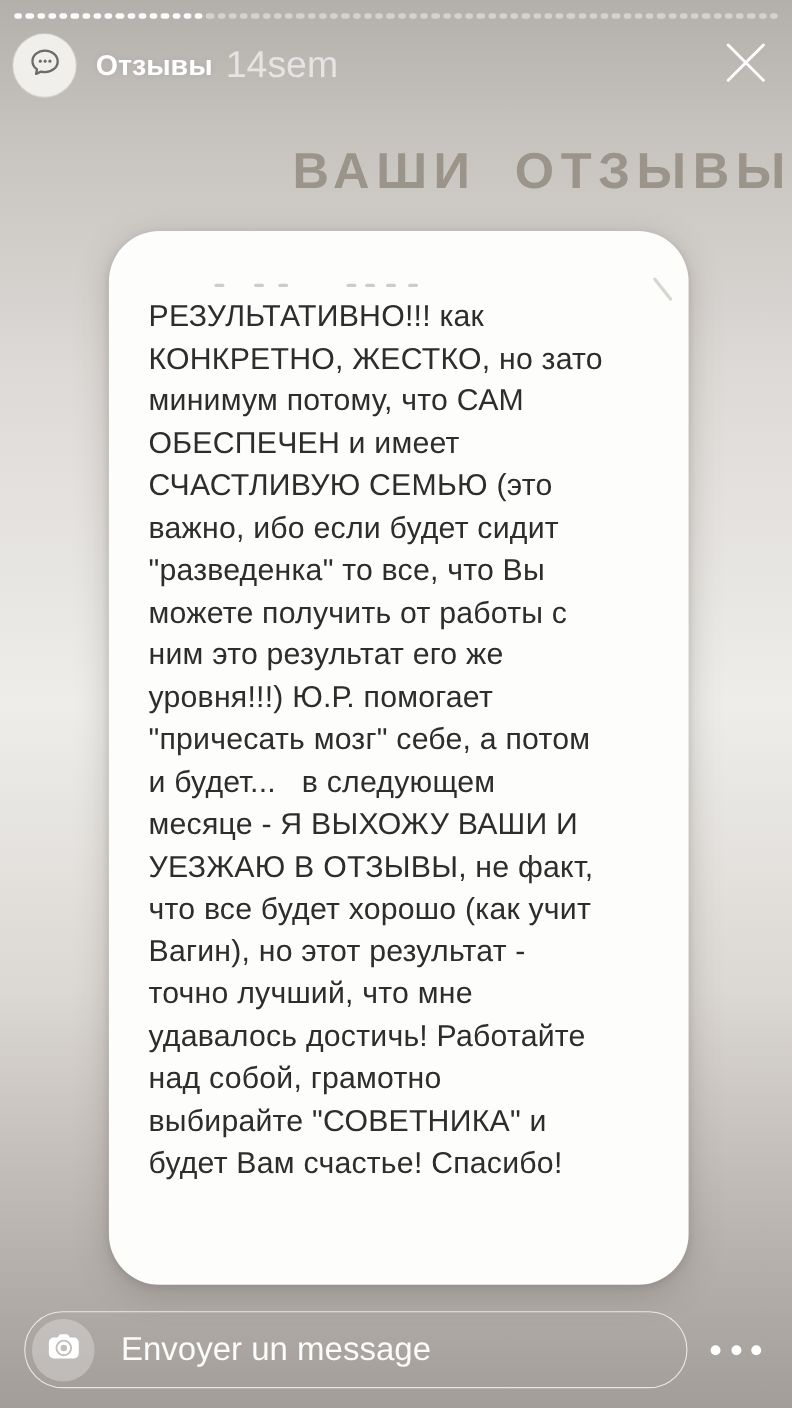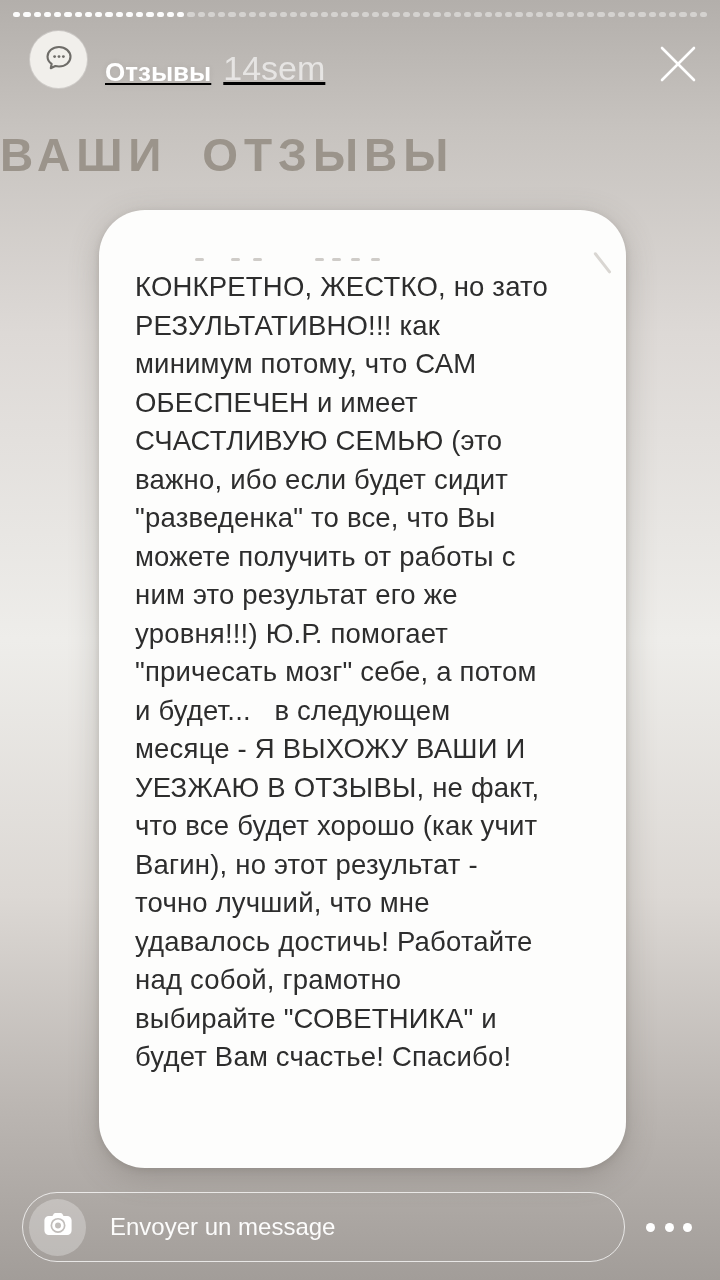--- a/index.html
+++ b/index.html
@@ -14,29 +14,29 @@
     background:linear-gradient(180deg,var(--bg-top) 0%,#c7c3bf 10%,#ddd9d6 26%,
       var(--bg-mid) 50%,#dcd8d4 70%,#bab5b1 87%,var(--bg-bottom) 100%);
   }
 
   
   .progress{position:absolute;top:12px;left:13px;right:13px;display:flex;gap:3px;height:5px;}
   .seg{flex:1;height:5px;border-radius:2.5px;background:rgba(255,255,255,0.42);}
   .seg.fill{background:rgba(255,255,255,0.96);}
 
   
-  .header{position:absolute;top:30px;left:30px;right:20px;height:58px;display:flex;align-items:flex-end;text-decoration:underline;}
+  .header{position:absolute;top:30px;left:12px;right:20px;height:58px;display:flex;align-items:center;}
   .avatar{width:57px;height:57px;border-radius:50%;background:#f1efeb;display:flex;align-items:center;justify-content:center;box-shadow:0 0 0 1px rgba(255,255,255,0.25);}
   .h-title{margin-left:18px;color:#fff;font-size:26px;font-weight:bold;text-shadow:0 0 6px rgba(0,0,0,0.08);}
   .h-age{margin-left:12px;color:rgba(255,255,255,0.62);font-size:34px;font-weight:400;}
   .close-btn{margin-left:auto;width:44px;height:44px;display:flex;align-items:center;justify-content:center;cursor:pointer;}
 
   
   .headline{
-    position:absolute;top:128px;left:0;width:100%;text-align:left;
+    position:absolute;top:128px;left:0;width:100%;text-align:right;
     color:var(--headline);font-size:46px;font-weight:bold;
     letter-spacing:6px;word-spacing:16px;
   }
 
   
   .card{
     position:absolute;left:99px;top:210px;width:527px;height:958px;
     background:var(--card-bg);border-radius:46px;
     box-shadow:0 8px 30px rgba(95,90,84,0.30), 0 2px 6px rgba(95,90,84,0.18);
   }
@@ -59,21 +59,21 @@
   .composer{
     position:absolute;left:22px;top:1192px;width:603px;height:70px;
     border:1.5px solid rgba(255,255,255,0.75);border-radius:35px;
     display:flex;align-items:center;
   }
   .cam-btn{
     width:57px;height:57px;margin-left:6px;border-radius:50%;
     background:rgba(255,255,255,0.28);
     display:flex;align-items:center;justify-content:center;cursor:pointer;
   }
-  .placeholder{margin-left:24px;color:rgba(255,255,255,0.96);font-size:24px;font-weight:400;}
+  .placeholder{margin-left:24px;color:rgba(255,255,255,0.96);font-size:30px;font-weight:400;}
   .more-btn{position:absolute;left:646px;top:1215px;width:46px;height:24px;
     display:flex;align-items:center;justify-content:space-between;cursor:pointer;}
   .dot{width:9px;height:9px;border-radius:50%;background:#fff;}
 </style>
 </head>
 <body>
 
 <div class="screen">
 
   <div class="progress">
@@ -177,22 +177,22 @@
       <span class="adash a1"></span>
         <span class="adash a2"></span>
         <span class="adash a3"></span>
       <span class="adash a4"></span>
         <span class="adash a5"></span>
         <span class="adash a6"></span>
       <span class="adash a7"></span>
     </div>
     <span class="amark"></span>
     <div class="review">
+        <div class="rline">РЕЗУЛЬТАТИВНО!!! как</div>
         <div class="rline">КОНКРЕТНО, ЖЕСТКО, но зато</div>
-        <div class="rline">РЕЗУЛЬТАТИВНО!!! как</div>
         <div class="rline">минимум потому, что САМ</div>
         <div class="rline">ОБЕСПЕЧЕН и имеет</div>
         <div class="rline">СЧАСТЛИВУЮ СЕМЬЮ (это</div>
         <div class="rline">важно, ибо если будет сидит</div>
         <div class="rline">"разведенка" то все, что Вы</div>
         <div class="rline">можете получить от работы с</div>
         <div class="rline">ним это результат его же</div>
         <div class="rline">уровня!!!) Ю.Р. помогает</div>
         <div class="rline">"причесать мозг" себе, а потом</div>
         <div class="rline">и будет...   в следующем</div>

